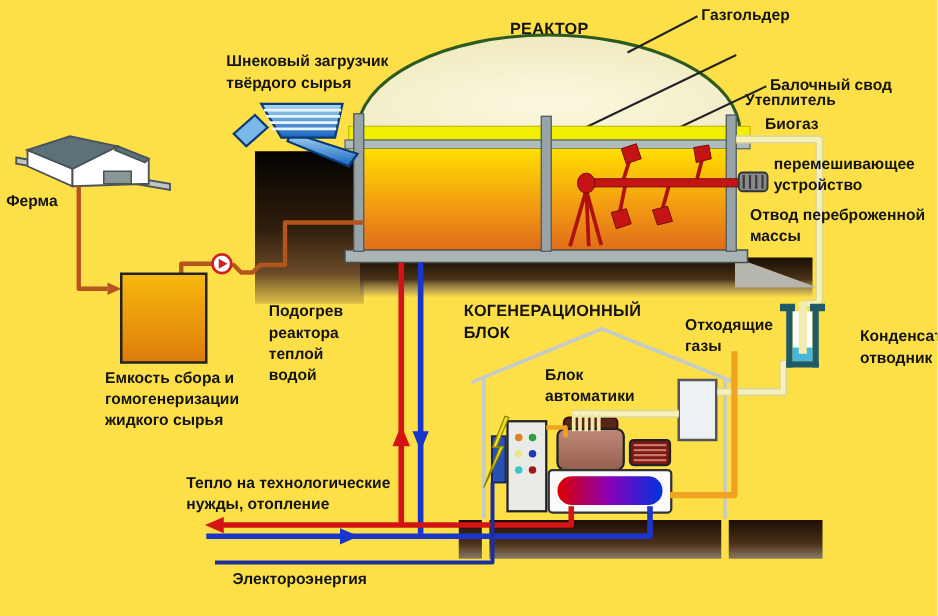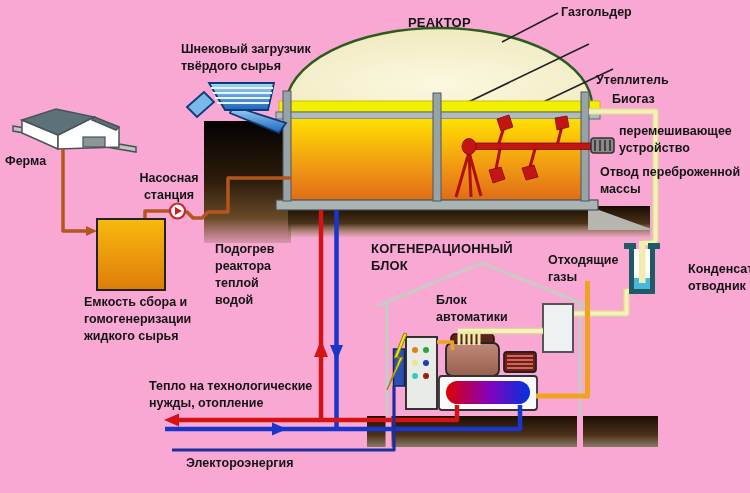--- a/index.html
+++ b/index.html
@@ -1,16 +1,16 @@
 <!DOCTYPE html>
 <html><head>
 <meta charset="utf-8">
 <style>
   html,body{margin:0;padding:0;background:#fff;}
-  #canvas{position:relative;width:750px;height:493px;background:#f9a8d4;overflow:hidden;
+  #canvas{position:relative;width:750px;height:493px;background:#fde047;overflow:hidden;
           font-family:"Liberation Sans","DejaVu Sans",sans-serif;}
   #scene{position:absolute;left:0;top:0;}
   .lbl{position:absolute;font-size:12.5px;font-weight:bold;color:#141414;
        line-height:17px;white-space:pre-line;}
   .lbl.big{font-size:13px;letter-spacing:.2px;}
 </style>
 </head>
 <body>
 
 <div id="canvas">
@@ -239,30 +239,29 @@
     <polygon points="179,413.5 179,426.5 164,420" fill="#d41414" stroke="none"></polygon>
     <polygon points="272,422.5 272,435.5 287,429" fill="#1a35cc" stroke="none"></polygon>
     <polygon points="314,357 328,357 321,340 " fill="#d41414" stroke="none"></polygon>
     <polygon points="330,345 343,345 336.5,361" fill="#1a35cc" stroke="none"></polygon>
   </g>
 </svg>
 
 <div class="lbl big" style="left:408px;top:14px;">РЕАКТОР</div>
 <div class="lbl" style="left:561px;top:4px;">Газгольдер</div>
 <div class="lbl" style="left:596px;top:36px;margin-top:36px;">Утеплитель</div>
+<div class="lbl" style="left:616px;top:60px;">Балочный свод</div>
 <div class="lbl" style="left:612px;top:91px;">Биогаз</div>
 <div class="lbl" style="left:619px;top:123px;">перемешивающее
 устройство</div>
 <div class="lbl" style="left:600px;top:164px;">Отвод переброженной
 массы</div>
 <div class="lbl" style="left:181px;top:41px;">Шнековый загрузчик
 твёрдого сырья</div>
 <div class="lbl" style="left:5px;top:153px;text-align:center;">Ферма</div>
-<div class="lbl" style="left:139px;top:170px;width:60px;text-align:center;">Насосная
-станция</div>
 <div class="lbl" style="left:84px;top:294px;">Емкость сбора и
 гомогенеризации
 жидкого сырья</div>
 <div class="lbl" style="left:215px;top:241px;width:84px;text-align:left;">Подогрев
 реактора
 теплой
 водой</div>
 <div class="lbl big" style="left:371px;top:240px;">КОГЕНЕРАЦИОННЫЙ
 БЛОК</div>
 <div class="lbl" style="left:436px;top:292px;">Блок

